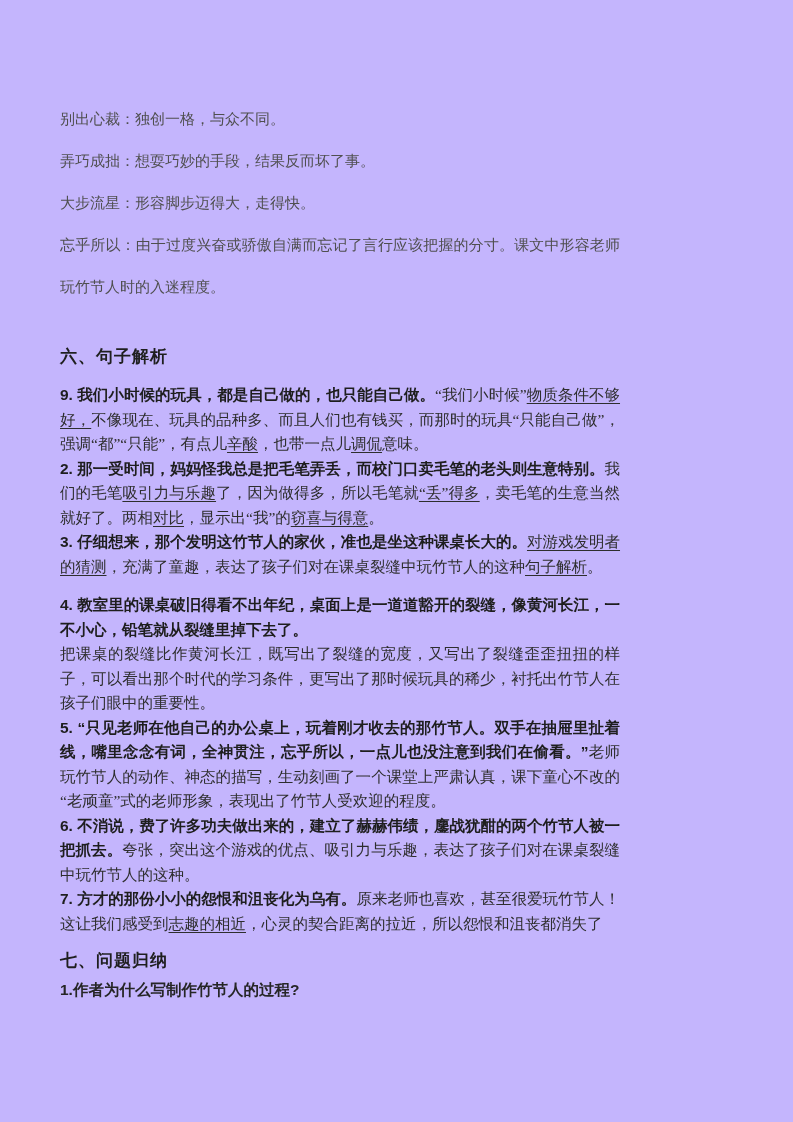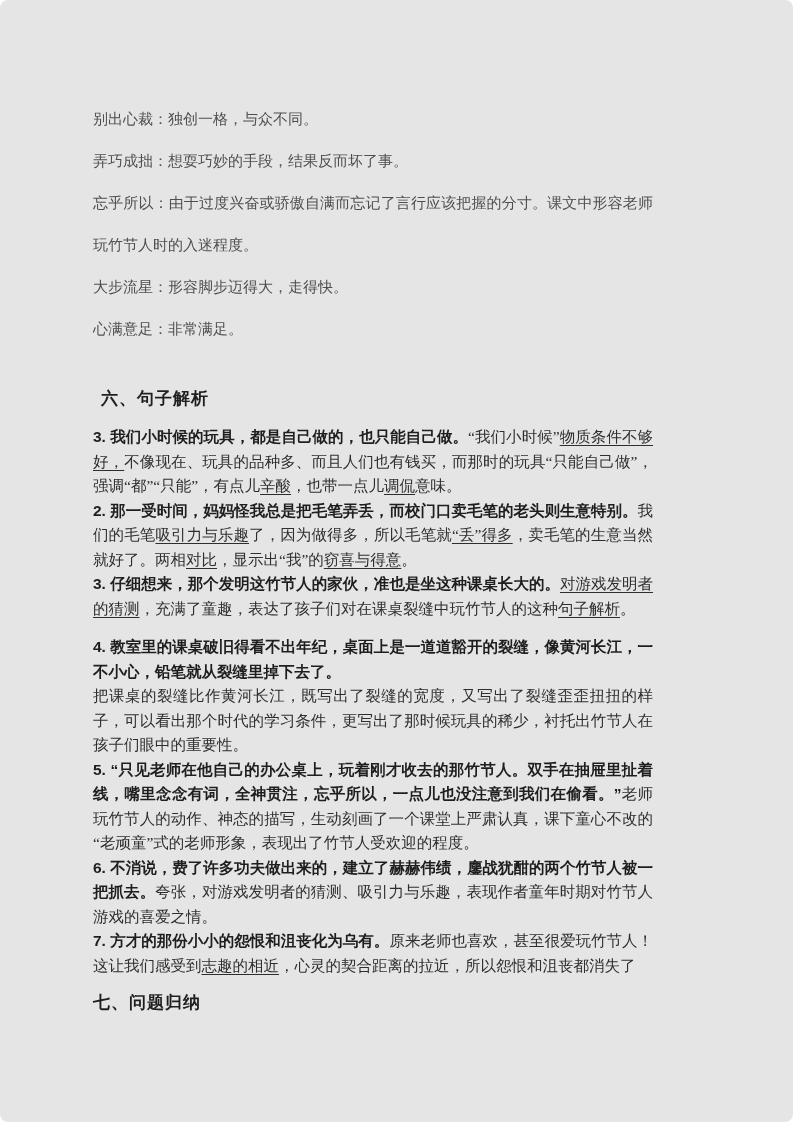--- a/index.html
+++ b/index.html
@@ -5,45 +5,44 @@
   html, body {
     margin: 0;
     padding: 0;
     background: #ffffff;
   }
   .page {
     position: relative;
     width: 793px;
     height: 1122px;
     margin: 0 auto;
-    background: #e5e5e5;
+    background: #c4b5fd;
     box-sizing: border-box;
-    padding: 98px 115px 0 93px;
+    padding: 98px 115px 0 60px;
     overflow: hidden;
-    border-radius: 8px;
   }
   .content {
     width: 560px;
   }
   
   .def {
     font-family: "Liberation Sans", "DejaVu Sans", sans-serif;
     font-size: 15px;
     line-height: 42px;
     color: #4f4f4f;
     margin: 0;
     text-align: justify;
   }
   
   .h {
     font-family: "Liberation Sans", "DejaVu Sans", sans-serif;
     font-weight: 700;
     font-size: 17px;
     color: #1f1f1f;
-    margin: 37px 0 15px 8px;
+    margin: 37px 0 15px 0;
     letter-spacing: 1px;
   }
   .h-7 {
     margin: 13px 0 8px 0;
   }
   
   .para {
     font-family: "Liberation Serif", "DejaVu Serif", serif;
     font-size: 15.5px;
     line-height: 24.5px;
@@ -75,34 +74,34 @@
 </style>
 </head>
 <body>
 
 <div class="page">
   <div class="content">
 
     <section>
       <p class="def">别出心裁：独创一格，与众不同。</p>
       <p class="def">弄巧成拙：想耍巧妙的手段，结果反而坏了事。</p>
+      <p class="def">大步流星：形容脚步迈得大，走得快。</p>
       <p class="def">忘乎所以：由于过度兴奋或骄傲自满而忘记了言行应该把握的分寸。课文中形容老师玩竹节人时的入迷程度。</p>
-      <p class="def">大步流星：形容脚步迈得大，走得快。</p>
-      <p class="def">心满意足：非常满足。</p>
     </section>
 
     <section>
       <h2 class="h">六、句子解析</h2>
-      <p class="para"><span class="b">3. 我们小时候的玩具，都是自己做的，也只能自己做。</span><span>“我们小时候”</span><span class="u">物质条件不够好，</span><span>不像现在、玩具的品种多、而且人们也有钱买，而那时的玩具“只能自己做”，强调“都”“只能”，有点儿</span><span class="u">辛酸</span><span>，也带一点儿</span><span class="u">调侃</span><span>意味。</span></p>
+      <p class="para"><span class="b">9. 我们小时候的玩具，都是自己做的，也只能自己做。</span><span>“我们小时候”</span><span class="u">物质条件不够好，</span><span>不像现在、玩具的品种多、而且人们也有钱买，而那时的玩具“只能自己做”，强调“都”“只能”，有点儿</span><span class="u">辛酸</span><span>，也带一点儿</span><span class="u">调侃</span><span>意味。</span></p>
       <p class="para"><span class="b">2. 那一受时间，妈妈怪我总是把毛笔弄丢，而校门口卖毛笔的老头则生意特别。</span><span>我们的毛笔</span><span class="u">吸引力与乐趣</span><span>了，因为做得多，所以毛笔就</span><span class="u">“丢”得多</span><span>，卖毛笔的生意当然就好了。两相</span><span class="u">对比</span><span>，显示出“我”的</span><span class="u">窃喜与得意</span><span>。</span></p>
       <p class="para"><span class="b">3. 仔细想来，那个发明这竹节人的家伙，准也是坐这种课桌长大的。</span><span class="u">对游戏发明者的猜测</span><span>，充满了童趣，表达了孩子们对在课桌裂缝中玩竹节人的这种</span><span class="u">句子解析</span><span>。</span></p>
       <p class="para para-gap"><span class="b">4. 教室里的课桌破旧得看不出年纪，桌面上是一道道豁开的裂缝，像黄河长江，一不小心，铅笔就从裂缝里掉下去了。</span><br><span>把课桌的裂缝比作黄河长江，既写出了裂缝的宽度，又写出了裂缝歪歪扭扭的样子，可以看出那个时代的学习条件，更写出了那时候玩具的稀少，衬托出竹节人在孩子们眼中的重要性。</span></p>
       <p class="para"><span class="b">5. “只见老师在他自己的办公桌上，玩着刚才收去的那竹节人。双手在抽屉里扯着线，嘴里念念有词，全神贯注，忘乎所以，一点儿也没注意到我们在偷看。”</span><span>老师玩竹节人的动作、神态的描写，生动刻画了一个课堂上严肃认真，课下童心不改的“老顽童”式的老师形象，表现出了竹节人受欢迎的程度。</span></p>
-      <p class="para"><span class="b">6. 不消说，费了许多功夫做出来的，建立了赫赫伟绩，鏖战犹酣的两个竹节人被一把抓去。</span><span>夸张，对游戏发明者的猜测、吸引力与乐趣，表现作者童年时期对竹节人游戏的喜爱之情。</span></p>
+      <p class="para"><span class="b">6. 不消说，费了许多功夫做出来的，建立了赫赫伟绩，鏖战犹酣的两个竹节人被一把抓去。</span><span>夸张，突出这个游戏的优点、吸引力与乐趣，表达了孩子们对在课桌裂缝中玩竹节人的这种。</span></p>
       <p class="para"><span class="b">7. 方才的那份小小的怨恨和沮丧化为乌有。</span><span>原来老师也喜欢，甚至很爱玩竹节人！这让我们感受到</span><span class="u">志趣的相近</span><span>，心灵的契合距离的拉近，所以怨恨和沮丧都消失了</span></p>
     </section>
 
     <section>
       <h2 class="h h-7">七、问题归纳</h2>
+      <p class="q">1.作者为什么写制作竹节人的过程?</p>
     </section>
 
   </div>
 </div>
 
 </body></html>

